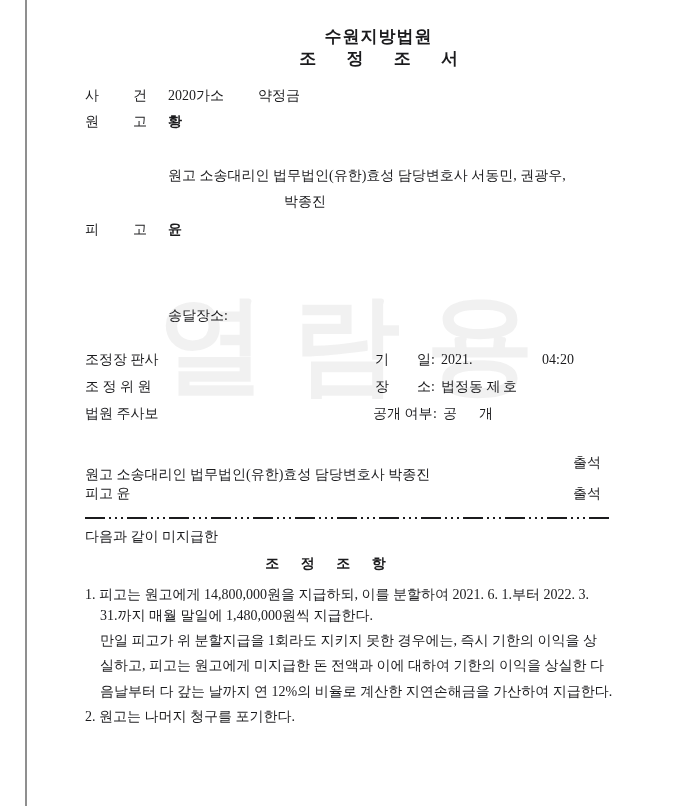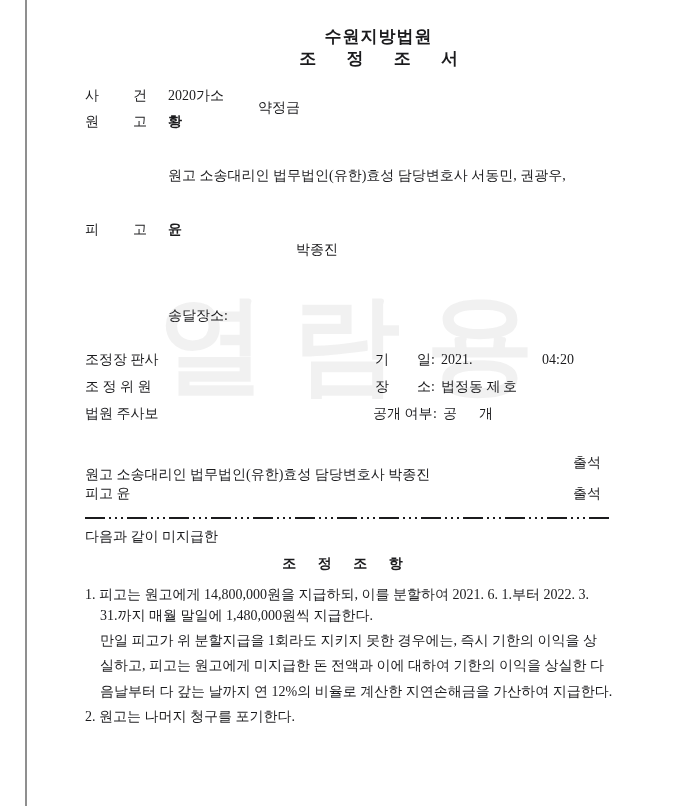--- a/index.html
+++ b/index.html
@@ -65,46 +65,45 @@
       transparent 38px, transparent 42px
     );
   }
   .terms-title {
     top: 556px;
     left: 0;
     width: 660px;
     text-align: center;
     letter-spacing: 9px;
     font-weight: bold;
-    padding-left: 17px;
   }
 </style>
 </head>
 <body>
 
 <div class="page">
 
   <div class="edge-line"></div>
 
   <div class="watermark abs">열람용</div>
 
   <div class="abs center court-name">수원지방법원</div>
   <div class="abs center doc-title">조 정 조 서</div>
 
   <span class="abs" style="left:85px; top:88px;">사</span>
   <span class="abs" style="left:133px; top:88px;">건</span>
   <span class="abs" style="left:168px; top:88px;">2020가소</span>
-  <span class="abs" style="left:258px; top:100px;">약정금</span>
+  <span class="abs" style="left:258px; top:88px;">약정금</span>
 
   <span class="abs" style="left:85px; top:114px;">원</span>
   <span class="abs" style="left:133px; top:114px;">고</span>
   <span class="abs" style="left:168px; top:114px; font-weight:bold;">황</span>
 
   <span class="abs" style="left:168px; top:168px;">원고 소송대리인 법무법인(유한)효성 담당변호사 서동민, 권광우,</span>
-  <span class="abs" style="left:296px; top:194px;margin-top:48px;">박종진</span>
+  <span class="abs" style="left:284px; top:194px;">박종진</span>
 
   <span class="abs" style="left:85px; top:222px;">피</span>
   <span class="abs" style="left:133px; top:222px;">고</span>
   <span class="abs" style="left:168px; top:222px; font-weight:bold;">윤</span>
 
   <span class="abs" style="left:168px; top:274px;margin-top:34px;">송달장소:</span>
 
   <span class="abs" style="left:85px; top:352px;">조정장 판사</span>
   <span class="abs" style="left:85px; top:379px;">조 정 위 원</span>
   <span class="abs" style="left:85px; top:406px;">법원 주사보</span>

